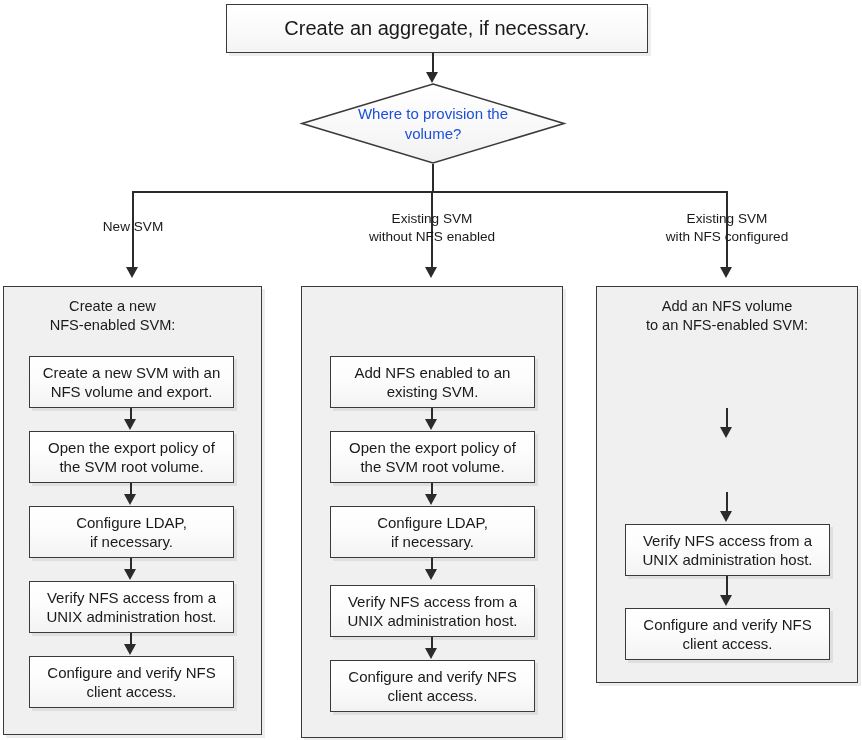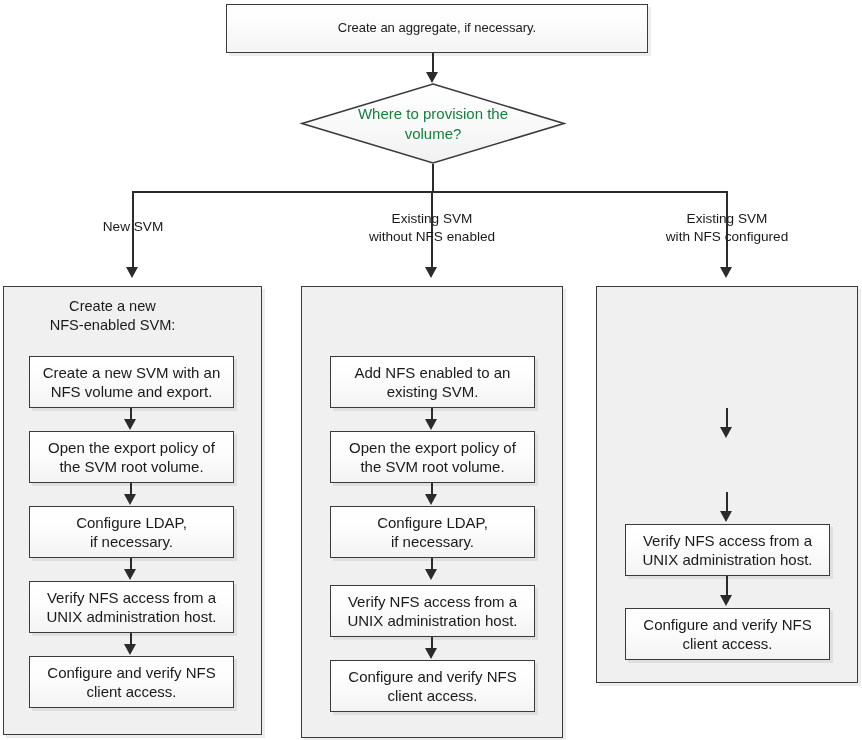--- a/index.html
+++ b/index.html
@@ -33,21 +33,21 @@
     display: flex;
     align-items: center;
     justify-content: center;
     text-align: center;
     line-height: 1.28;
     white-space: pre-line;
     color: #1a1a1a;
   }
 
   .top-node {
-    font-size: 13px;
+    font-size: 20px;
   }
 
   .step-node {
     font-size: 15px;
     background: linear-gradient(to bottom, #ffffff 0%, #fdfdfd 40%, #f3f3f3 100%);
   }
 
   
   .diamond-wrap {
     position: absolute;
@@ -62,21 +62,21 @@
     left: 0; top: 0;
     width: 100%;
     height: 100%;
     display: flex;
     align-items: center;
     justify-content: center;
     text-align: center;
     font-size: 15px;
     line-height: 1.3;
     white-space: pre-line;
-    color: #15803d;
+    color: #1d4ed8;
   }
 
   
   .panel {
     position: absolute;
     box-sizing: border-box;
     border: 1.6px solid #3a3a3a;
     background: #f0f0f0;
     box-shadow: 3px 3px 0 0 rgba(0,0,0,0.07);
   }
@@ -209,20 +209,22 @@
   <div class="node step-node" style="left:330px; top:585px; width:205px; height:52px;">Verify NFS access from a
 UNIX administration host.</div>
   <div class="conn conn-v" style="left:431px; top:637px; width:2px; height:13px;"></div>
   <div class="arrow-down" style="left:425px; top:648px;"></div>
 
   <div class="node step-node" style="left:330px; top:660px; width:205px; height:52px;">Configure and verify NFS
 client access.</div>
 
   <div class="panel" style="left:596px; top:286px; width:262px; height:397px;">
   </div>
+  <div class="panel-title" style="left:596px; top:297px; width:262px;">Add an NFS volume
+to an NFS-enabled SVM:</div>
 
   <div class="conn conn-v" style="left:726px; top:408px; width:2px; height:21px;"></div>
   <div class="arrow-down" style="left:720px; top:427px;"></div>
 
   <div class="conn conn-v" style="left:726px; top:492px; width:2px; height:21px;"></div>
   <div class="arrow-down" style="left:720px; top:511px;"></div>
 
   <div class="node step-node" style="left:625px; top:524px; width:205px; height:52px;">Verify NFS access from a
 UNIX administration host.</div>
   <div class="conn conn-v" style="left:726px; top:576px; width:2px; height:21px;"></div>

